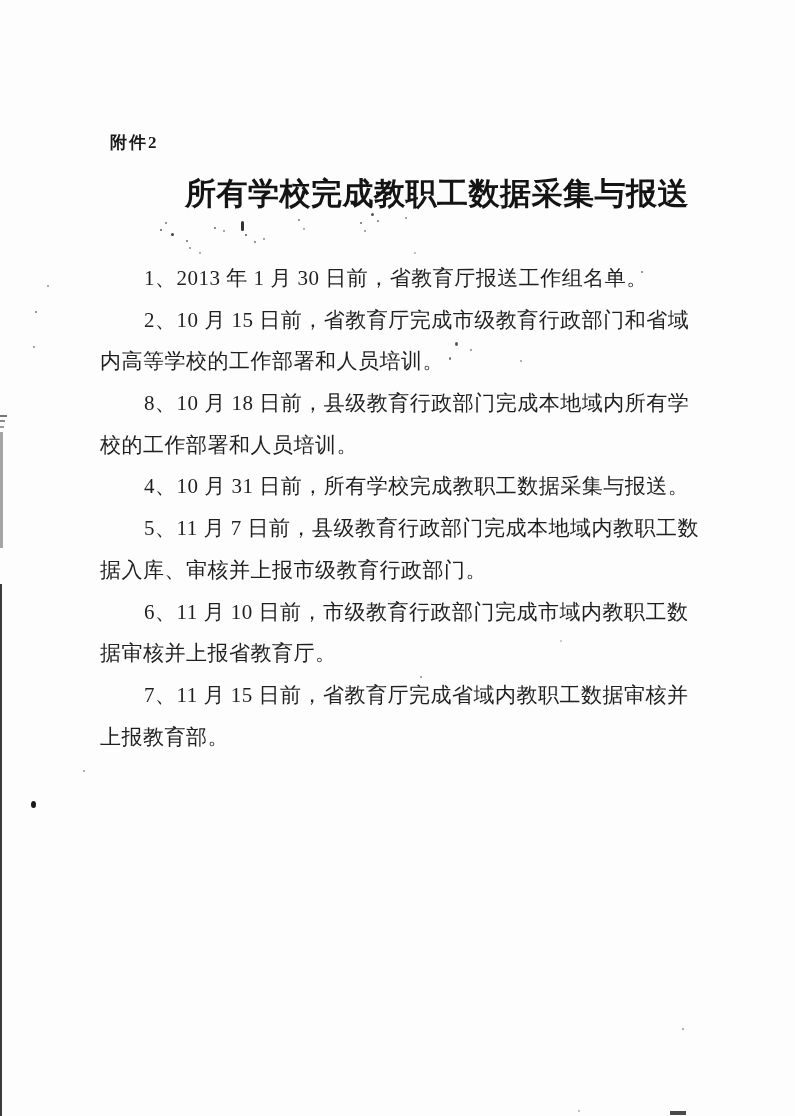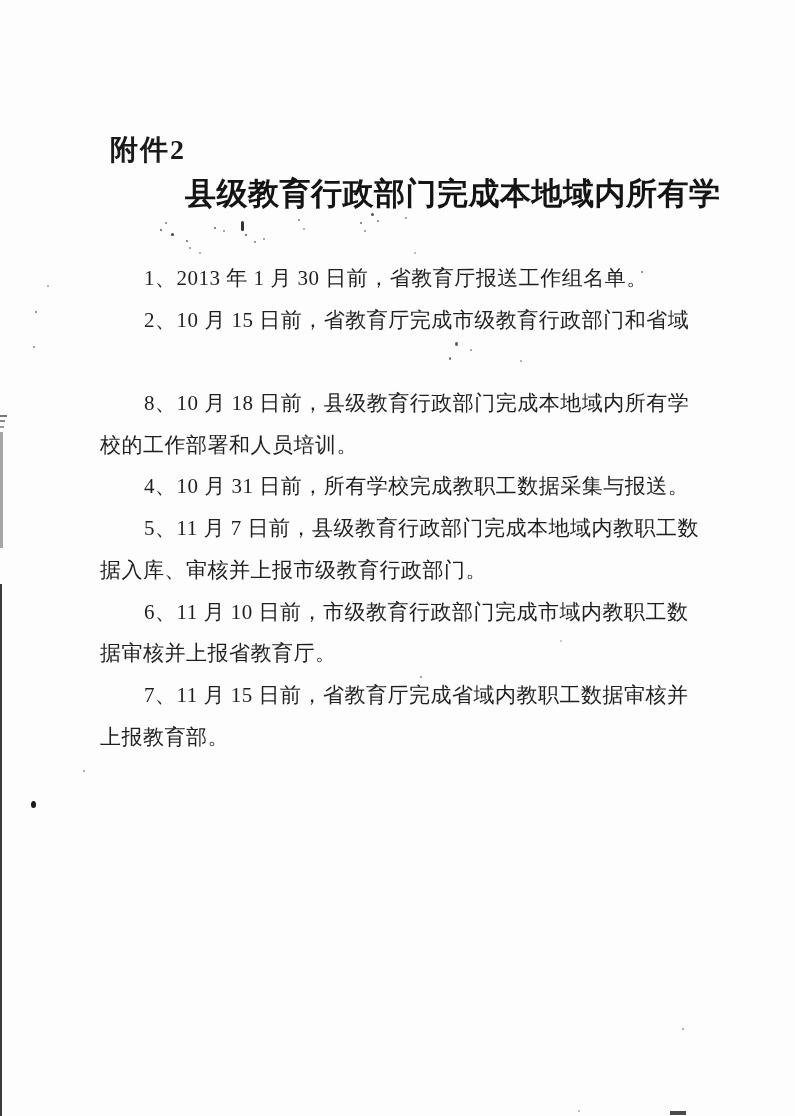--- a/index.html
+++ b/index.html
@@ -13,21 +13,21 @@
     height: 1116px;
     background: #fdfdfd;
     overflow: hidden;
     font-family: "Liberation Serif", "DejaVu Serif", serif;
     color: #1f1f1f;
   }
   .attachment-label {
     position: absolute;
     left: 110px;
     top: 131px;
-    font-size: 28px;
+    font-size: 17px;
     font-weight: 700;
     letter-spacing: 2px;
     color: #1a1a1a;
     white-space: nowrap;
   }
   .doc-title {
     position: absolute;
     left: 185px;
     top: 173px;
     font-size: 31px;
@@ -61,24 +61,25 @@
   .mark-dot { left: 31px; top: 801px; width: 5px; height: 7px; background: #1a1a1a; border-radius: 50%; }
   .mark-dash { left: 670px; top: 1111px; width: 16px; height: 4px; background: #4a4a4a; }
 </style>
 </head>
 <body>
 
 <div class="page">
 
   <div class="attachment-label">附件2</div>
 
-  <div class="doc-title">县级教育行政部门完成本地域内所有学</div>
+  <div class="doc-title">所有学校完成教职工数据采集与报送</div>
 
   <div class="line indent" style="top:266px">1、2013 年 1 月 30 日前，省教育厅报送工作组名单。</div>
   <div class="line indent" style="top:308px">2、10 月 15 日前，省教育厅完成市级教育行政部门和省域</div>
+  <div class="line" style="top:349px">内高等学校的工作部署和人员培训。</div>
   <div class="line indent" style="top:391px">8、10 月 18 日前，县级教育行政部门完成本地域内所有学</div>
   <div class="line" style="top:433px">校的工作部署和人员培训。</div>
   <div class="line indent" style="top:474px">4、10 月 31 日前，所有学校完成教职工数据采集与报送。</div>
   <div class="line indent" style="top:516px">5、11 月 7 日前，县级教育行政部门完成本地域内教职工数</div>
   <div class="line" style="top:558px">据入库、审核并上报市级教育行政部门。</div>
   <div class="line indent" style="top:600px">6、11 月 10 日前，市级教育行政部门完成市域内教职工数</div>
   <div class="line" style="top:641px">据审核并上报省教育厅。</div>
   <div class="line indent" style="top:683px">7、11 月 15 日前，省教育厅完成省域内教职工数据审核并</div>
   <div class="line" style="top:725px">上报教育部。</div>
 

